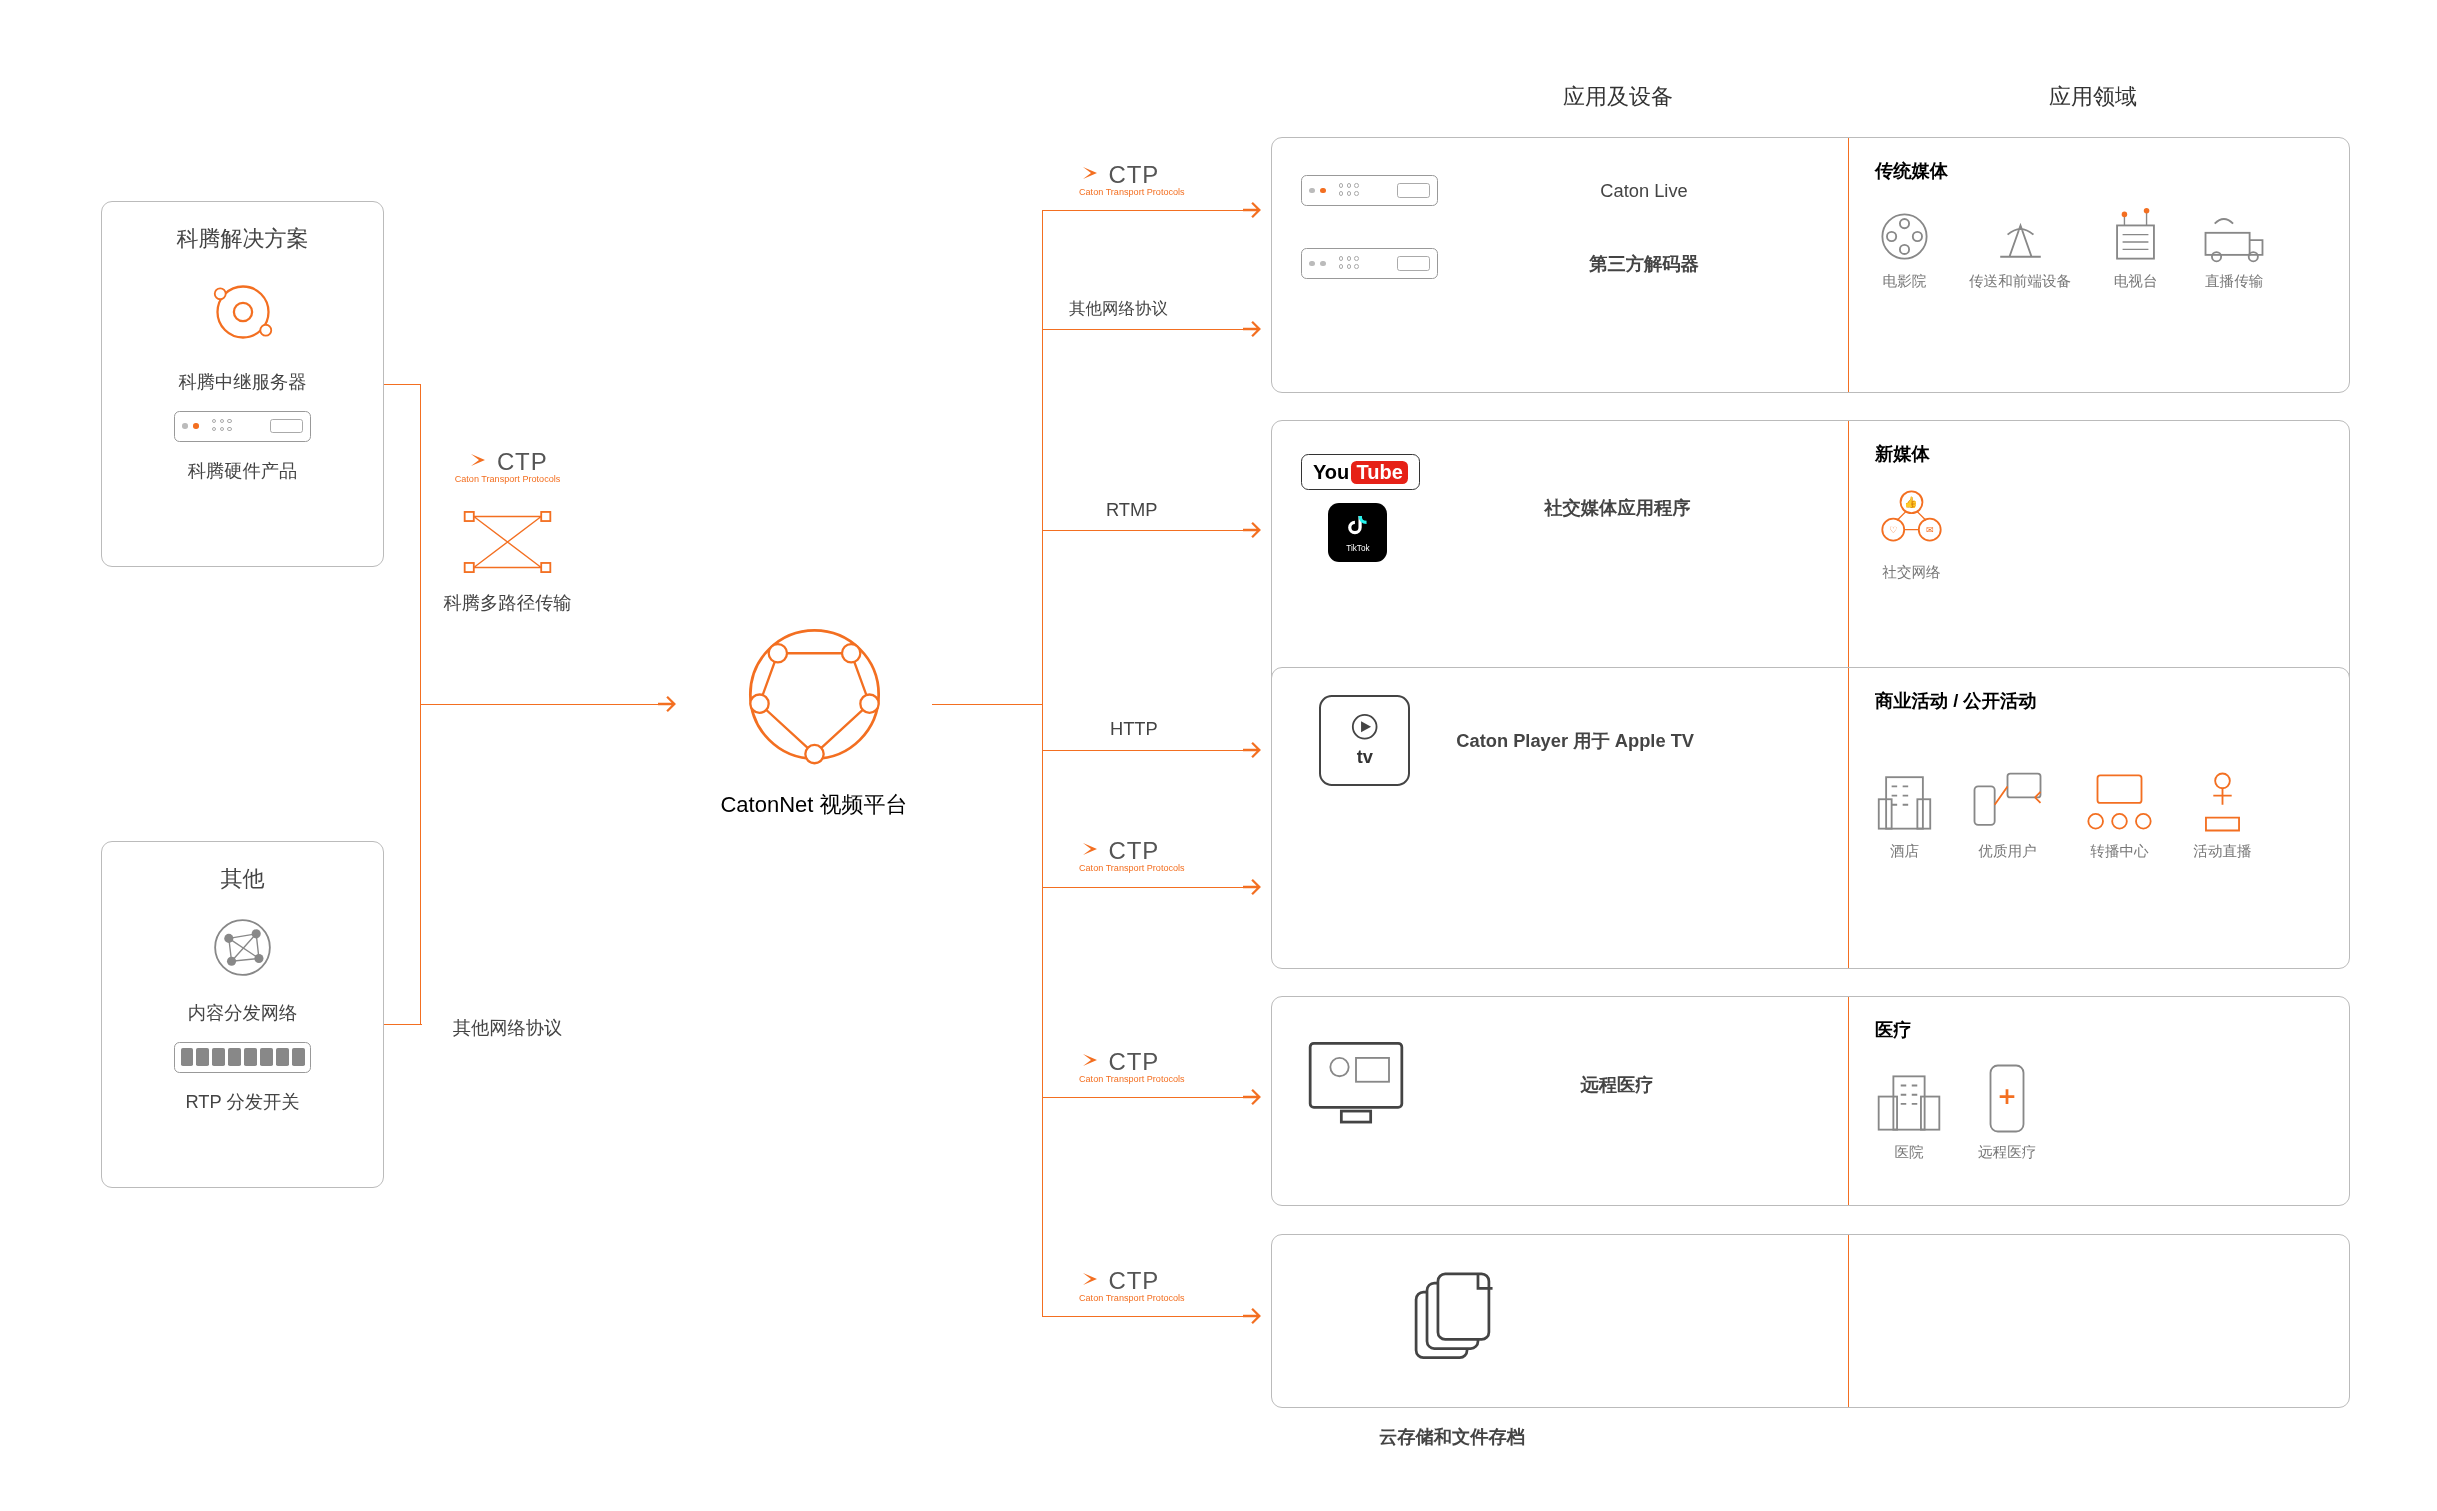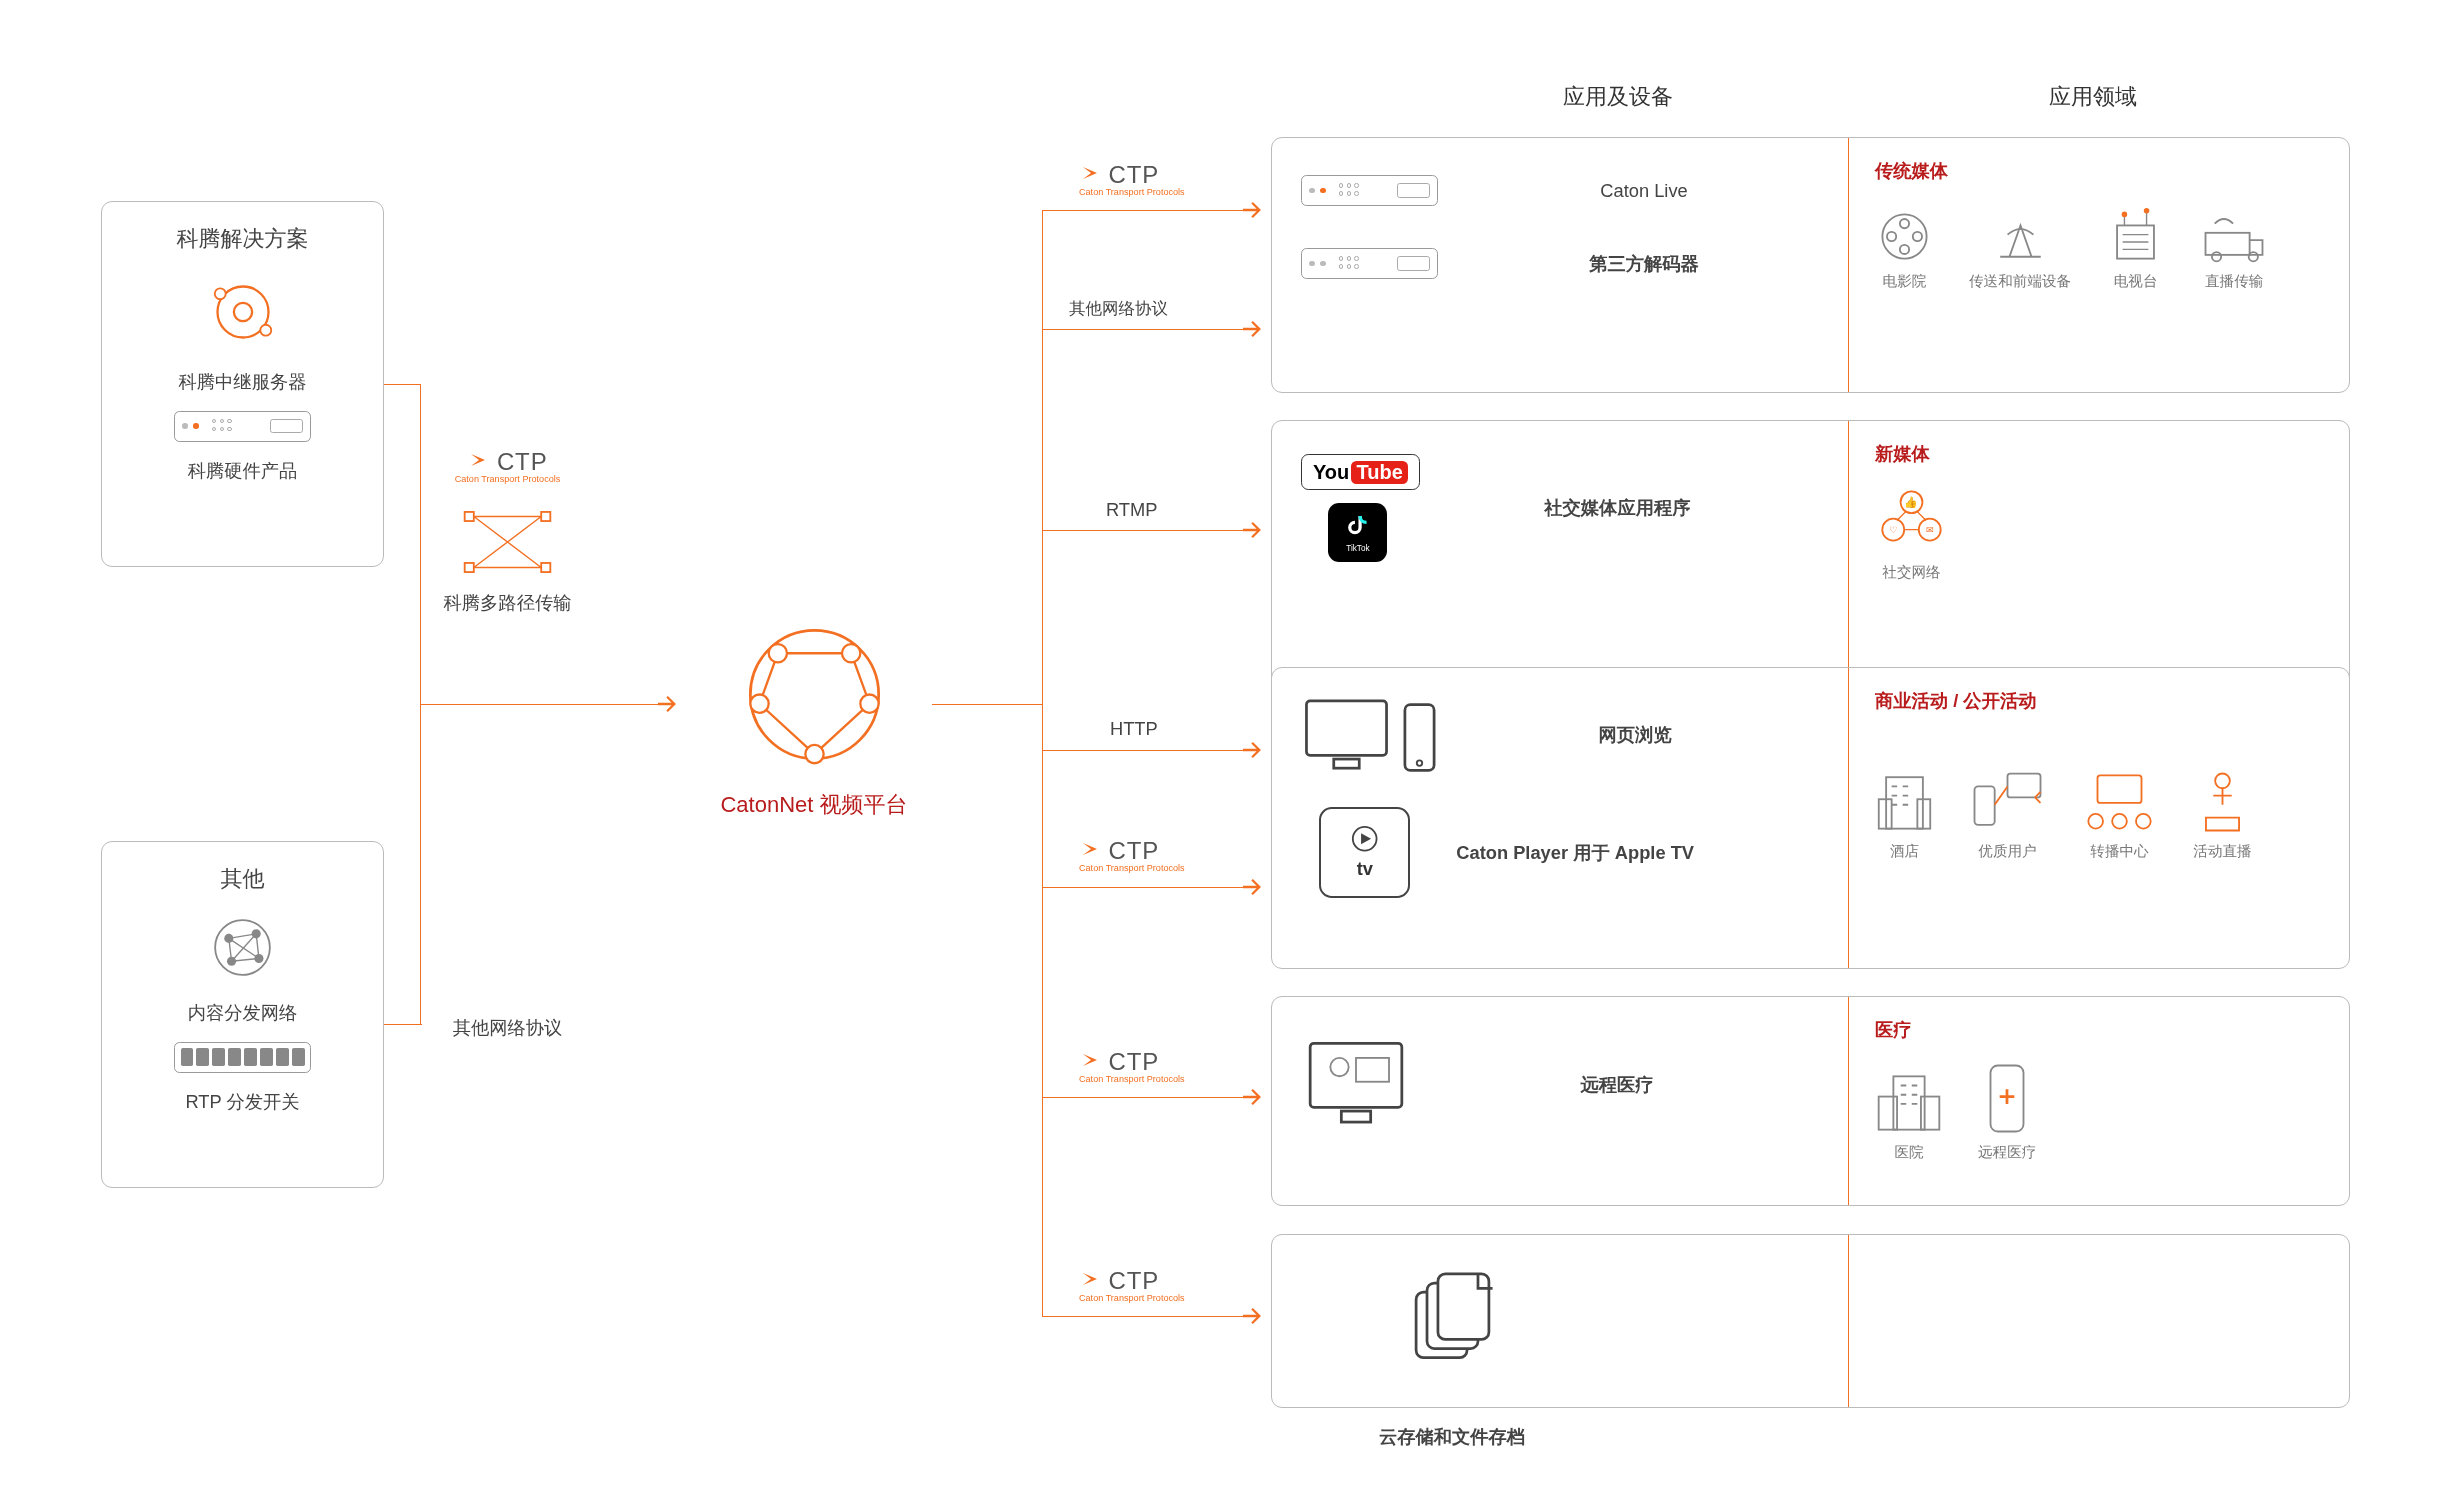--- a/index.html
+++ b/index.html
@@ -13,21 +13,21 @@
     color: #333;
   }
   .box {
     border: 1.8px solid #bbb;
     border-radius: 11px;
     position: absolute;
     background: #fff;
   }
   .label { font-size: 18.3px; color: #444; text-align: center; }
   .label-sm { font-size: 14.6px; color: #777; text-align: center; }
-  .orange { color: #b91c1c; }
+  .orange { color: #000000; }
   .bold { font-weight: 600; }
   .header { font-size: 22px; color: #333; font-weight: 500; text-align: center; position: absolute; }
   .icon-row { display: flex; gap: 35px; align-items: flex-end; justify-content: flex-start; }
   .icon-col { display: flex; flex-direction: column; align-items: center; gap: 5.5px; }
   .vline { position: absolute; width: 0; border-left: 1.8px solid #f36f21; }
   .hline-o { position: absolute; height: 0; border-top: 1.8px solid #f36f21; }
   .sep { position: absolute; border-left: 1.8px solid #f36f21; height: 100%; }
   svg { display: block; }
   .ctp-logo { display: flex; align-items: center; gap: 5.5px; }
   .ctp-logo .mark { width: 24px; height: 24px; }
@@ -328,33 +328,20 @@
         <div class="label-sm">社交网络</div>
       </div>
     </div>
   </div>
 </div>
 
 <div class="box" style="left:1271px; top:667px; width:1079px; height:302px;">
   <div class="sep" style="left:576px; top:0;"></div>
   <div style="position:absolute; left:29px; top:27.4px; display:flex; flex-direction:column; gap:33px;">
     <div style="display:flex; align-items:center; gap:46px;">
-      <div style="display:flex; align-items:flex-end; gap:9.1px;">
-        <svg width="91" height="79" viewBox="0 0 100 86">
-            <rect x="6" y="6" width="88" height="60" rx="4" fill="none" stroke="#444" stroke-width="3"></rect>
-            <rect x="36" y="70" width="28" height="10" fill="none" stroke="#444" stroke-width="3"></rect>
-          </svg>
-        <svg width="37" height="73" viewBox="0 0 40 80">
-            <rect x="4" y="4" width="32" height="72" rx="6" fill="none" stroke="#444" stroke-width="3"></rect>
-            <circle cx="20" cy="68" r="3" fill="none" stroke="#444" stroke-width="2"></circle>
-          </svg>
-      </div>
-      <div class="label bold" style="width:302px">网页浏览</div>
-    </div>
-    <div style="display:flex; align-items:center; gap:46px;">
       <div style="width:91px;height:91px;border:2.7px solid #444;border-radius:12.8px;display:flex;flex-direction:column;align-items:center;justify-content:center;gap:5.5px;margin-left:18.3px">
         <svg width="27.4" height="27.4" viewBox="0 0 30 30">
             <circle cx="15" cy="15" r="13" fill="none" stroke="#444" stroke-width="2"></circle>
             <path d="M11 9 L22 15 L11 21 Z" fill="#444"></path>
           </svg>
         <span style="font-size:18.3px;font-weight:600"> tv</span>
       </div>
       <div class="label bold" style="width:329px; text-align:left">Caton Player 用于 Apple TV</div>
     </div>
   </div>

